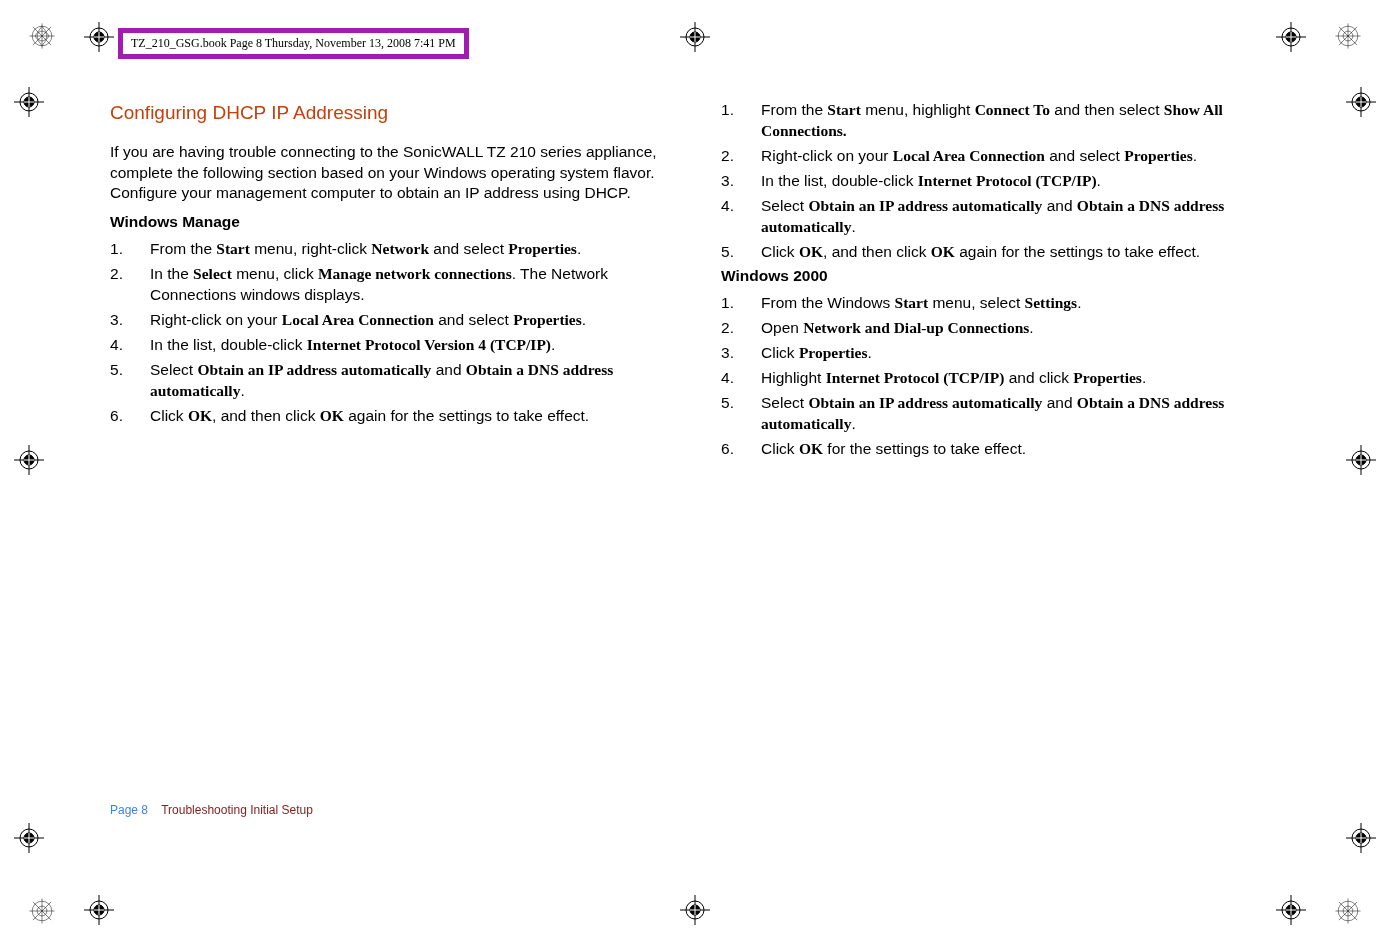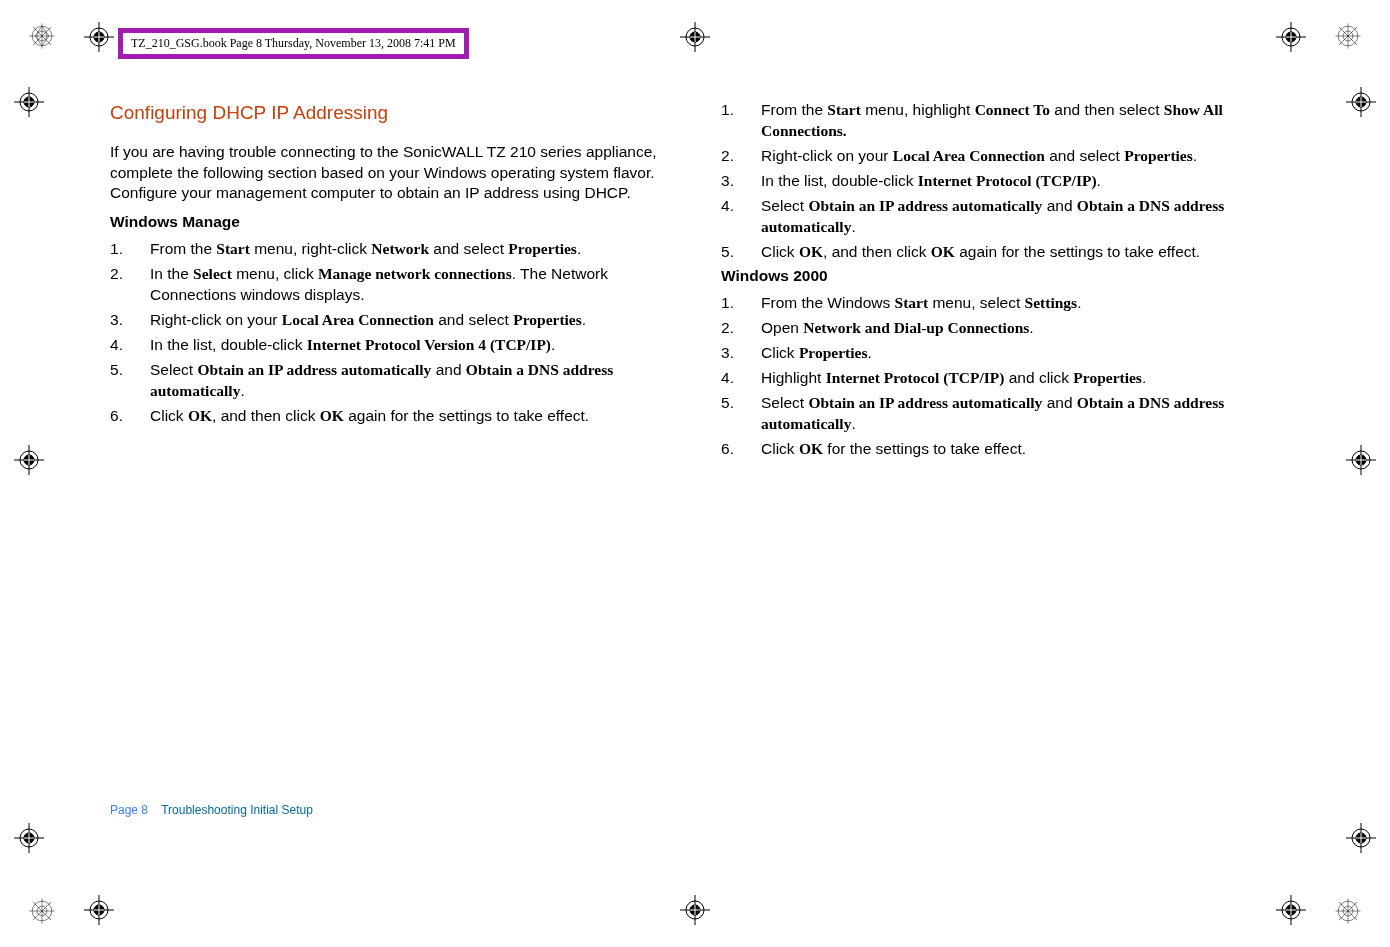--- a/index.html
+++ b/index.html
@@ -97,21 +97,21 @@
       width: 30px;
     }
     .b { font-weight: bold; font-family: Liberation Serif, serif; }
     .footer {
       position: absolute;
       left: 110px;
       bottom: 130px;
       font-size: 12px;
     }
     .footer .page-num { color: #3b82f6; }
-    .footer .section-name { color: #0369a1; text-align: center; }
+    .footer .section-name { color: #7f1d1d; text-align: center; }
   </style>
 </head>
 <body>
 
 <div class="crop-mark cm-tl"><svg viewBox="0 0 40 40">
       <g stroke="#000" stroke-width="0.7" fill="none">
         <circle cx="20" cy="20" r="14"></circle>
         <circle cx="20" cy="20" r="7"></circle>
         <g>
           <line x1="20" y1="2" x2="20" y2="38"></line>

